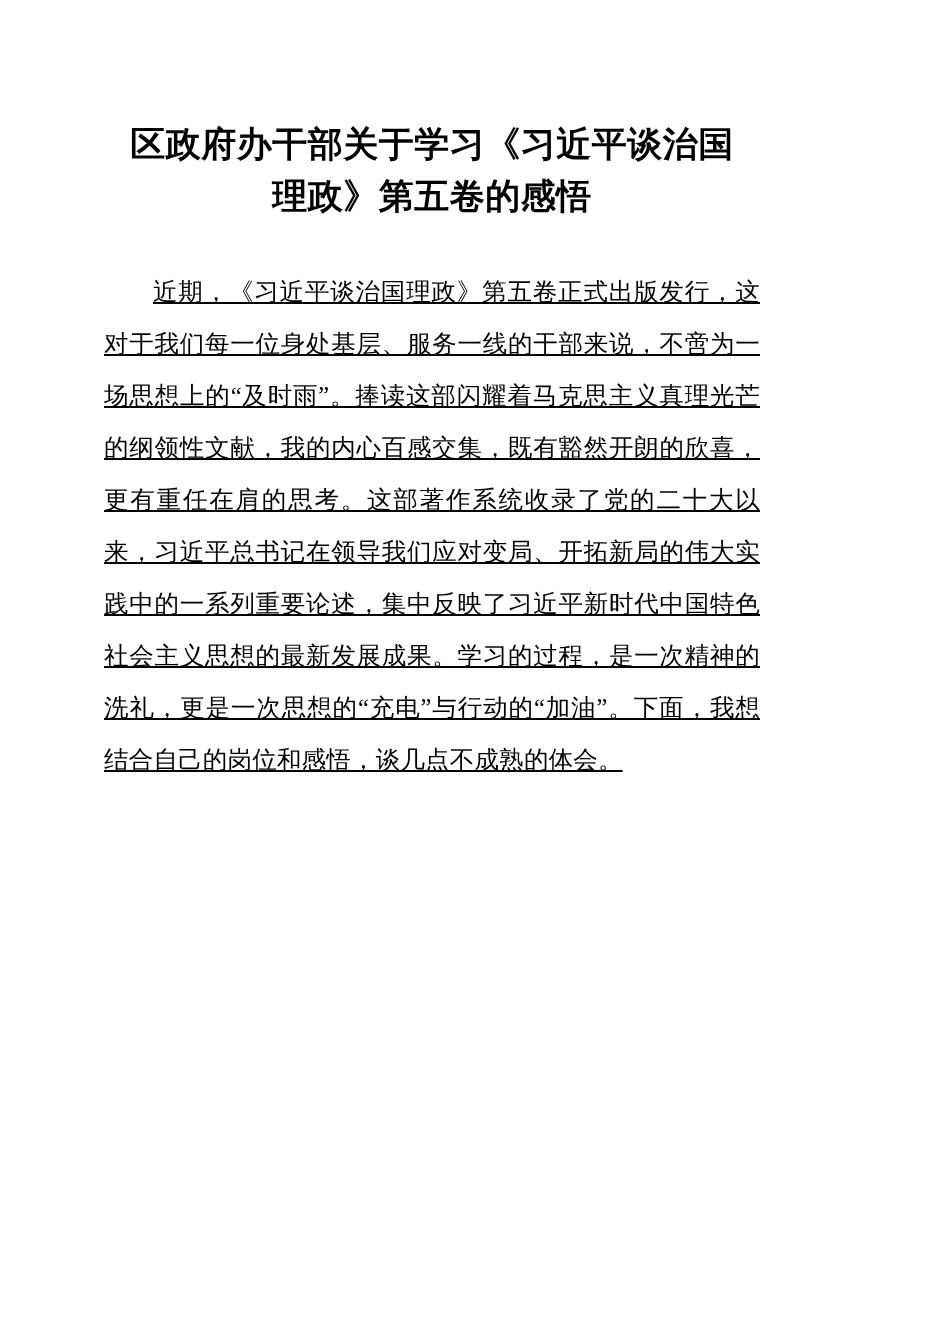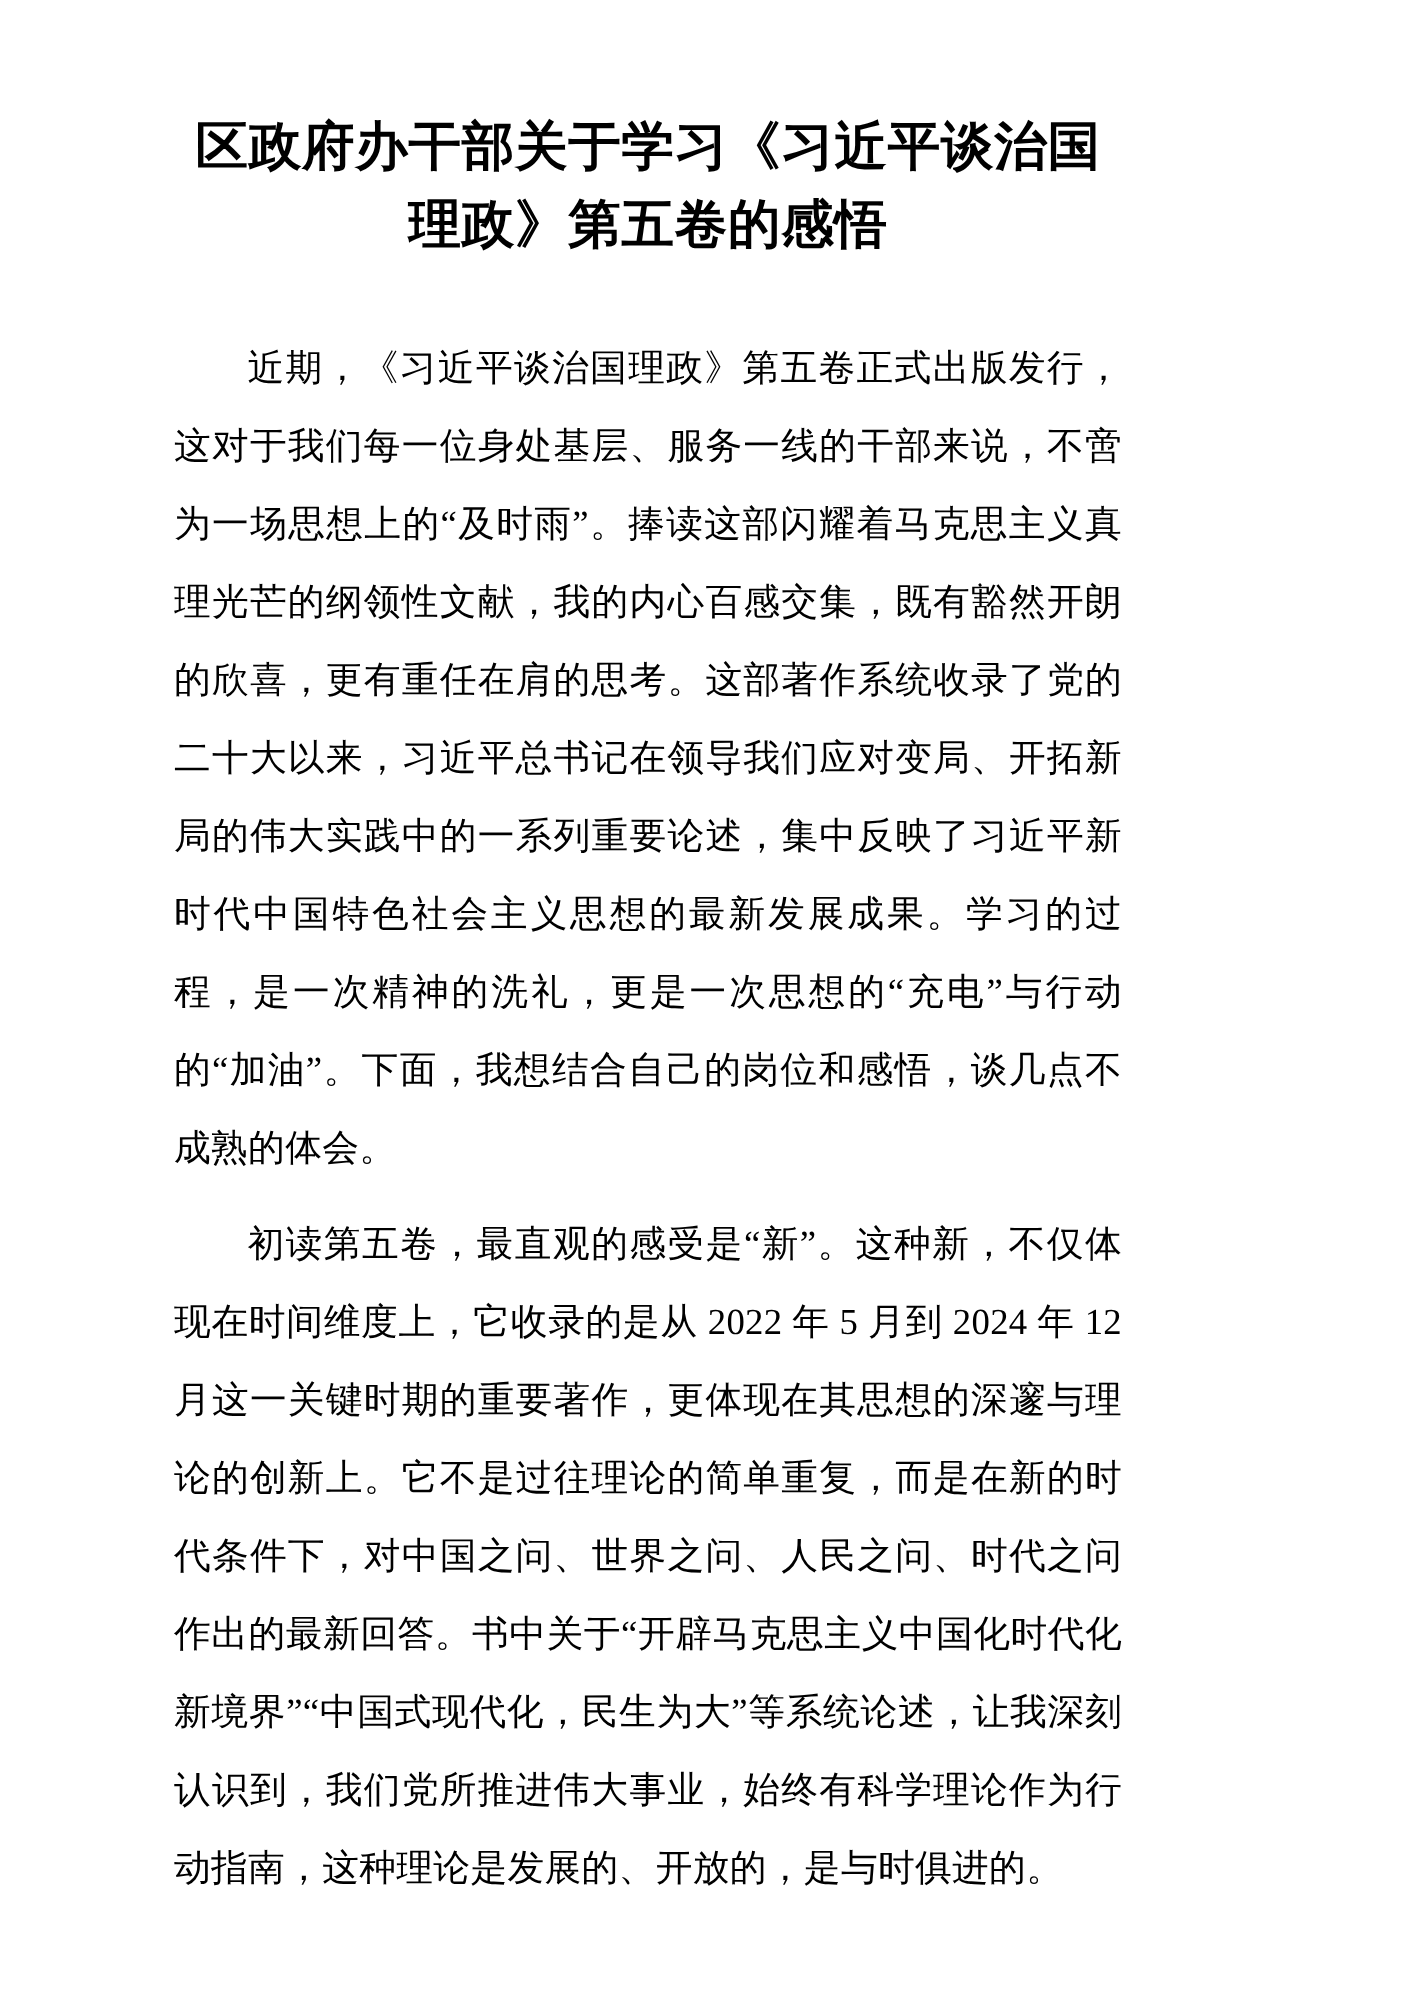--- a/index.html
+++ b/index.html
@@ -11,21 +11,21 @@
     width: 950px;
     height: 1344px;
     font-family: "Liberation Serif", "DejaVu Serif", serif;
     color: #000000;
     overflow: hidden;
   }
   .page {
     width: 864px;
     height: 1344px;
     box-sizing: border-box;
-    padding: 72px 104px 40px 104px;
+    padding: 118px 104px 40px 104px;
     background: #ffffff;
   }
   .doc-title {
     font-family: "DejaVu Sans", "Liberation Sans", sans-serif;
     font-weight: bold;
     font-size: 35px;
     line-height: 52px;
     text-align: center;
     letter-spacing: 0.5px;
     margin: 0 0 44px 0;
@@ -34,25 +34,25 @@
   .body-text {
     font-size: 24.5px;
     line-height: 52px;
     text-align: justify;
     text-justify: inter-ideograph;
     margin: 0;
     letter-spacing: 0.2px;
   }
   .para {
     text-indent: 2em;
-    margin: 12px;
+    margin: 0;
+    text-decoration: underline;
   }
 </style>
 </head>
 <body>
 
 <div class="page">
   <h1 class="doc-title">区政府办干部关于学习《习近平谈治国理政》第五卷的感悟</h1>
   <div class="body-text">
     <p class="para">近期，《习近平谈治国理政》第五卷正式出版发行，这对于我们每一位身处基层、服务一线的干部来说，不啻为一场思想上的“及时雨”。捧读这部闪耀着马克思主义真理光芒的纲领性文献，我的内心百感交集，既有豁然开朗的欣喜，更有重任在肩的思考。这部著作系统收录了党的二十大以来，习近平总书记在领导我们应对变局、开拓新局的伟大实践中的一系列重要论述，集中反映了习近平新时代中国特色社会主义思想的最新发展成果。学习的过程，是一次精神的洗礼，更是一次思想的“充电”与行动的“加油”。下面，我想结合自己的岗位和感悟，谈几点不成熟的体会。</p>
-    <p class="para">初读第五卷，最直观的感受是“新”。这种新，不仅体现在时间维度上，它收录的是从 2022 年 5 月到 2024 年 12 月这一关键时期的重要著作，更体现在其思想的深邃与理论的创新上。它不是过往理论的简单重复，而是在新的时代条件下，对中国之问、世界之问、人民之问、时代之问作出的最新回答。书中关于“开辟马克思主义中国化时代化新境界”“中国式现代化，民生为大”等系统论述，让我深刻认识到，我们党所推进伟大事业，始终有科学理论作为行动指南，这种理论是发展的、开放的，是与时俱进的。</p>
   </div>
 </div>
 
 </body></html>

